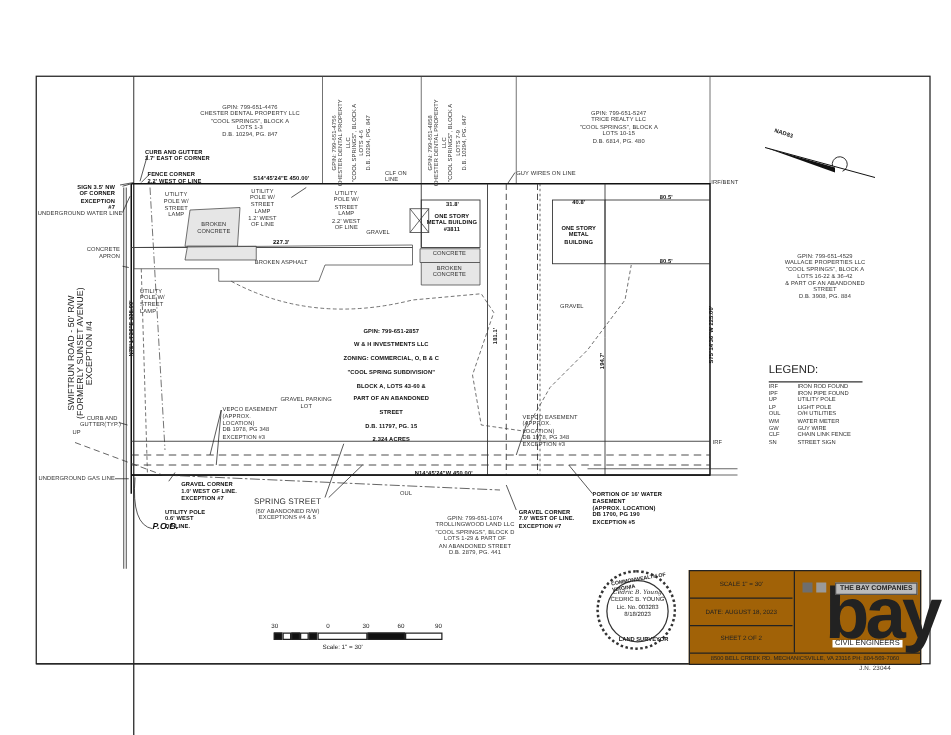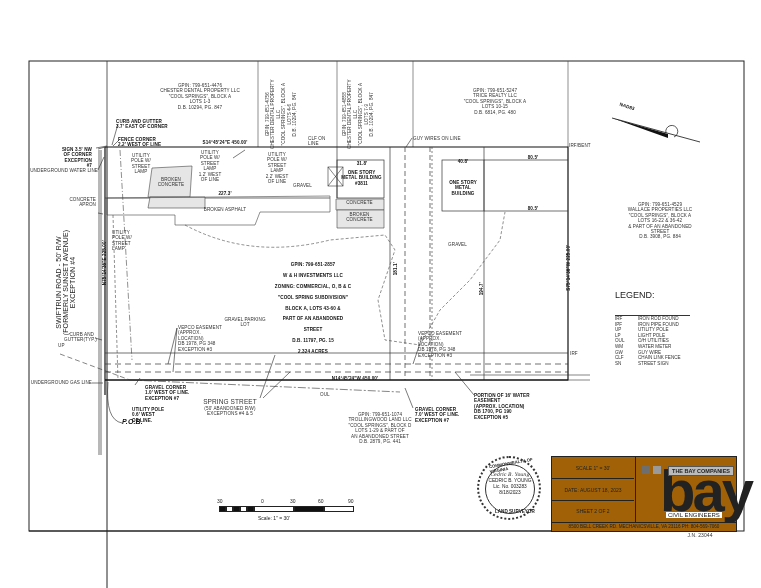--- a/index.html
+++ b/index.html
@@ -4,21 +4,21 @@
 <style>
   html,body{margin:0;padding:0;background:#fff;}
   body{width:761px;height:588px;position:relative;overflow:hidden;font-family:"Liberation Sans",sans-serif;color:#222;}
   .sheet{position:absolute;left:0;top:0;width:761px;height:588px;background:#fff;}
   .t{position:absolute;font-size:4.6px;line-height:5.4px;text-align:center;color:#333;white-space:pre-line;letter-spacing:0.1px;}
   .l{text-align:left;}
   .bold{font-weight:bold;color:#111;}
   .rot{transform-origin:center center;}
   svg{position:absolute;left:0;top:0;}
   .legend{position:absolute;left:615px;top:290px;width:90px;}
-  .legend-title{font-size:9px;color:#222;border-bottom:1px solid #333;padding-bottom:15px;width:75px;}
+  .legend-title{font-size:9px;color:#222;border-bottom:1px solid #333;padding-bottom:5px;width:75px;}
   .legend-row{display:flex;font-size:4.6px;line-height:5.6px;color:#333;}
   .legend-row .code{width:23px;}
   .titleblock{position:absolute;left:551px;top:456px;width:184px;height:74px;border:1px solid #222;background:#a16207;}
   .tb-cell{position:absolute;left:0;width:82px;font-size:5px;display:flex;align-items:center;justify-content:center;color:#222;border-bottom:1px solid #222;}
   .tb-foot{position:absolute;left:0;bottom:0;width:184px;height:8px;border-top:1px solid #222;font-size:4.6px;line-height:8px;text-align:center;color:#222;}
   .logo{position:absolute;left:83px;top:0;width:101px;height:65px;border-left:1px solid #222;}
   .logo .sq{position:absolute;top:9px;width:8px;height:8px;}
   .logo .banner{position:absolute;left:32px;top:9px;width:64px;height:8px;background:#bbb;border:1px solid #555;font-size:5.5px;font-weight:bold;line-height:8px;text-align:center;color:#222;}
   .logo .big{position:absolute;left:24px;top:8px;font-size:58px;font-weight:bold;line-height:52px;color:#222;letter-spacing:-3px;font-family:"Liberation Sans",sans-serif;}
   .logo .sub{position:absolute;left:30px;top:55px;font-size:6px;color:#222;background:#fff;padding:0 2px;}

